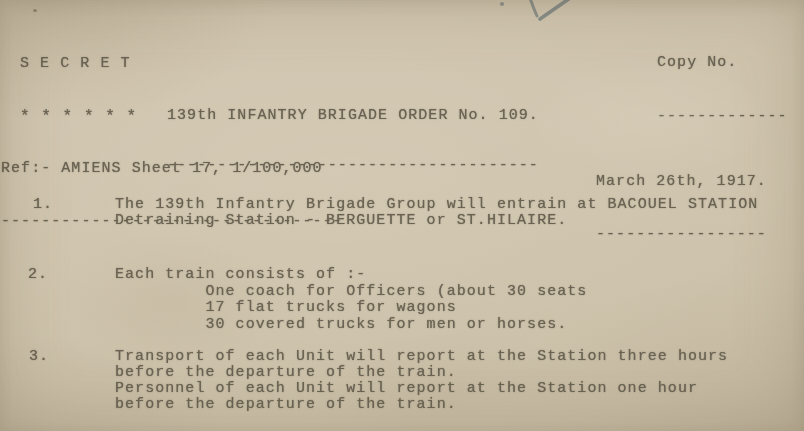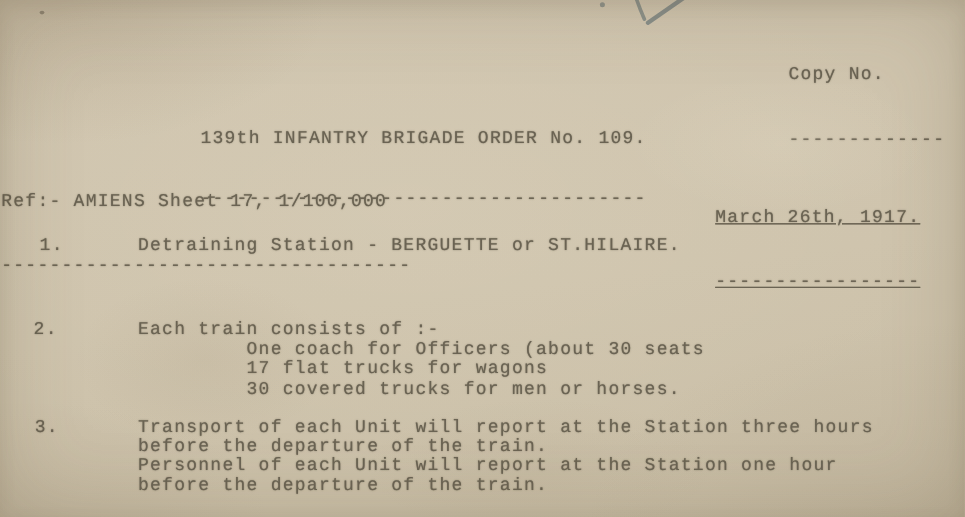--- a/index.html
+++ b/index.html
@@ -15,21 +15,21 @@
       radial-gradient(ellipse 650px 320px at 42% 40%, rgba(255,249,232,0.10), transparent 75%),
       linear-gradient(173deg,#d0c5af 0%,#cec3ac 55%,#c9bea6 100%);
     text-shadow:0 0 1.2px rgba(104,97,80,0.85);
   }
   .page::after{
     content:"";position:absolute;inset:0;pointer-events:none;
     box-shadow:inset 0 0 70px rgba(92,76,52,0.22), inset 0 4px 14px rgba(92,76,52,0.12);
   }
   .blk{position:absolute;white-space:pre;}
   .line{line-height:16px;white-space:pre;}
-  .lh17 .line{line-height:17px;text-decoration:underline;}
+  .lh17 .line{line-height:17px;}
   .lh19 .line{line-height:19px;}
   .lh165 .line{line-height:16.5px;}
   .stars{font-size:16px;transform:translateY(3px);display:inline-block;}
   .dashes{letter-spacing:1.05px;}
   .para{position:absolute;left:30px;width:770px;}
   .para .num{position:absolute;left:0;top:0;line-height:16px;}
   .para .body{margin-left:85px;}
   .dot{position:absolute;border-radius:50%;background:rgba(100,92,76,0.55);}
   .penmark{position:absolute;left:480px;top:0;}
   .stain{position:absolute;pointer-events:none;border-radius:50%;}
@@ -40,20 +40,24 @@
 <div class="page">
 
   <svg class="penmark" width="130" height="42" viewBox="0 0 130 42">
     <circle cx="22" cy="4" r="2.1" fill="#76807f" opacity="0.7"></circle>
     <path d="M50 -2 Q53 7 57 16" stroke="#76807f" stroke-width="3" fill="none" stroke-linecap="round" opacity="0.75"></path>
     <path d="M60 19 L93 -4" stroke="#76807f" stroke-width="3.6" fill="none" stroke-linecap="round" opacity="0.8"></path>
   </svg>
 
   <div class="dot" style="left:33px;top:9px;width:4px;height:3px;"></div>
 
+  <div class="blk" style="left:20px;top:22px;">
+    <div class="line">S E C R E T</div>
+    <div class="line"><span class="stars">* * * * * *</span></div>
+  </div>
 
   <div class="blk" style="left:657px;top:21px;">
     <div class="line">Copy No.</div>
     <div class="line dashes" style="margin-top:4px;">-------------</div>
   </div>
 
   <div class="blk" style="left:167px;top:74px;">
     <div class="line">139th INFANTRY BRIGADE ORDER No. 109.</div>
     <div class="line dashes">-------------------------------------</div>
   </div>
@@ -64,20 +68,21 @@
   </div>
 
   <div class="blk lh17" style="left:596px;top:139px;">
     <div class="line">March 26th, 1917.</div>
     <div class="line dashes" style="margin-top:2px;">-----------------</div>
   </div>
 
   <div class="para" style="top:197px;">
     <span class="num" style="left:3px;">1.</span>
     <div class="body">
+      <div class="line">The 139th Infantry Brigade Group will entrain at BACOUEL STATION</div>
       <div class="line">Detraining Station - BERGUETTE or ST.HILAIRE.</div>
     </div>
   </div>
 
   <div class="para lh165" style="top:267px;">
     <span class="num" style="left:-2px;">2.</span>
     <div class="body">
       <div class="line">Each train consists of :-</div>
       <div class="line">         One coach for Officers (about 30 seats</div>
       <div class="line">         17 flat trucks for wagons</div>

